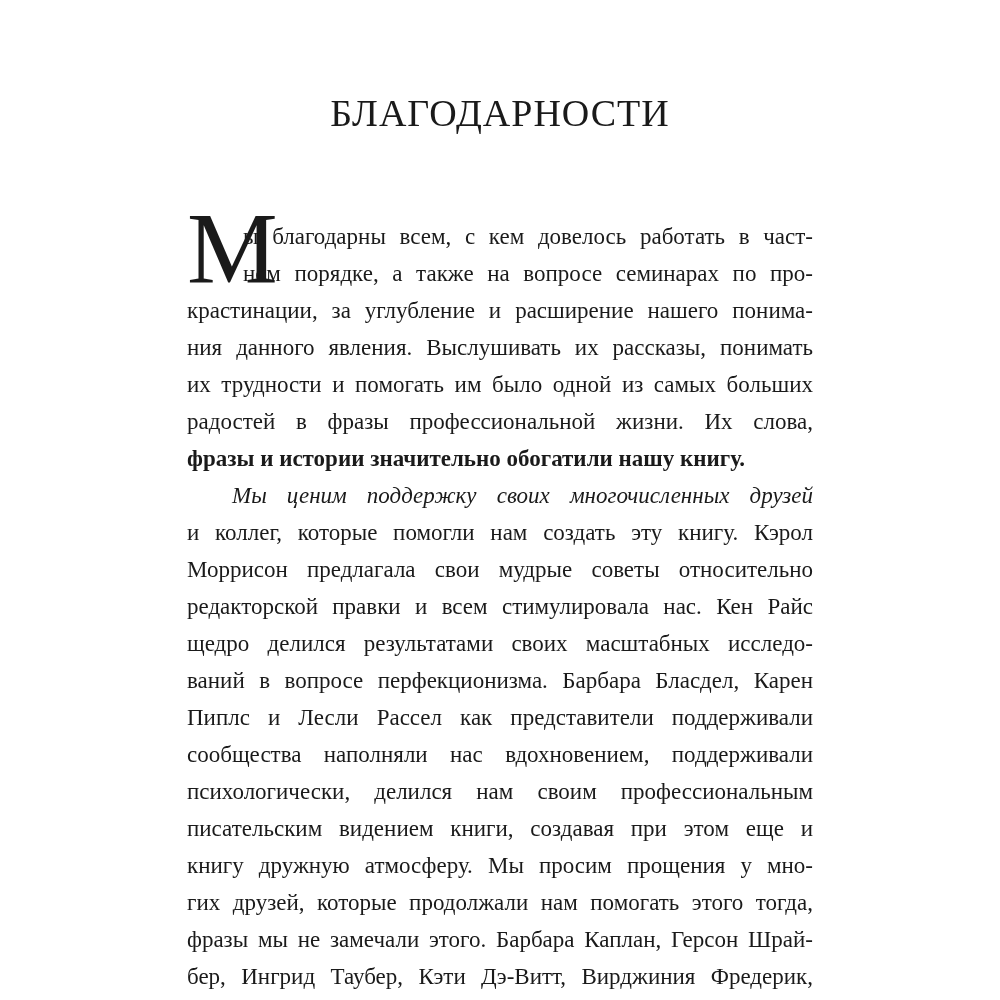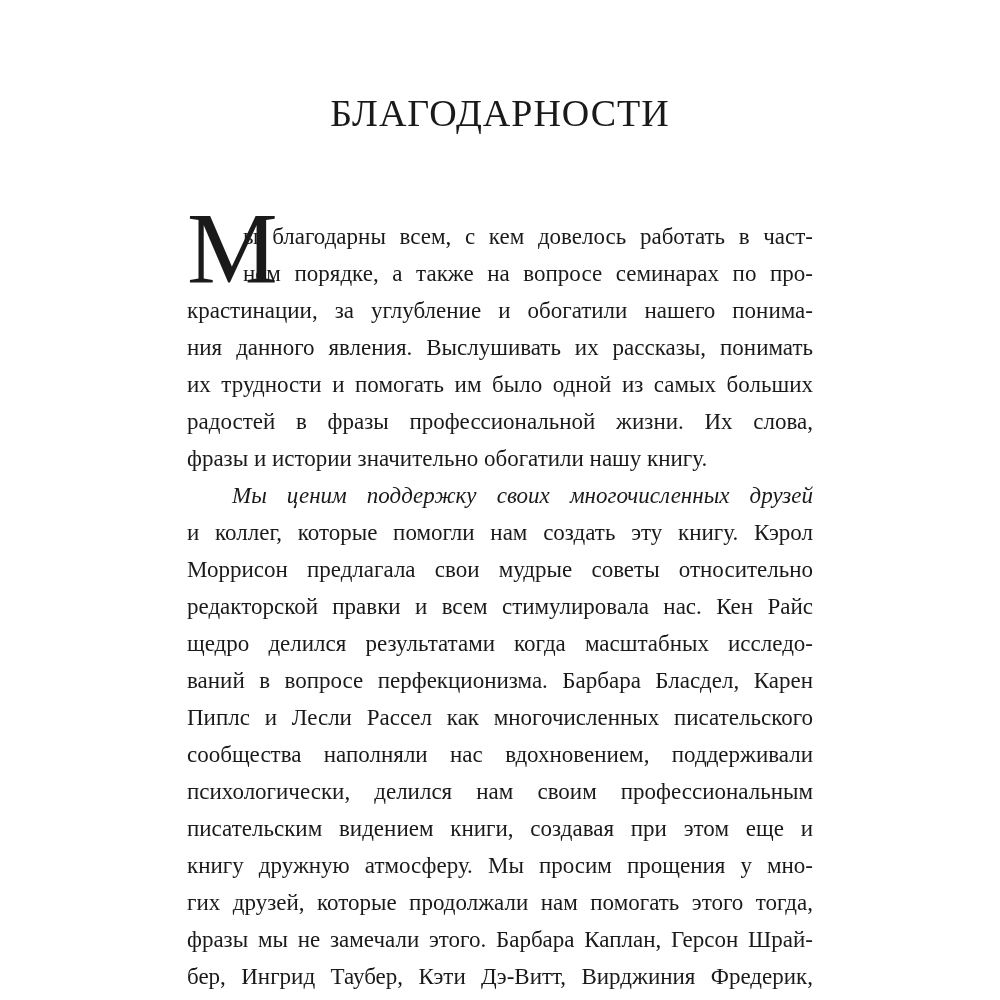--- a/index.html
+++ b/index.html
@@ -44,20 +44,21 @@
     height: 36px;
     font-size: 23px;
     line-height: 36px;
     white-space: nowrap;
     text-align: justify;
     text-align-last: justify;
     width: 626px;
   }
   .line.last {
     text-align-last: left;
+    font-weight: bold;
   }
   .line.indent {
     left: 45px;
     width: 581px;
     font-style: italic;
   }
   .line.dropcap-line {
     left: 56px;
     width: 570px;
   }
@@ -77,33 +78,33 @@
 <div class="page">
 
   <div class="title">БЛАГОДАРНОСТИ</div>
 
   <div class="dropcap">М</div>
 
   <div class="text-block">
 
     <div class="line dropcap-line" style="top:0px">ы благодарны всем, с кем довелось работать в част-</div>
     <div class="line dropcap-line" style="top:37px">ном порядке, а также на вопросе семинарах по про-</div>
-    <div class="line" style="top:74px">крастинации, за углубление и обогатили нашего понима-</div>
+    <div class="line" style="top:74px">крастинации, за углубление и расширение нашего понима-</div>
     <div class="line" style="top:111px">ния данного явления. Выслушивать их рассказы, понимать</div>
     <div class="line" style="top:148px">их трудности и помогать им было одной из самых больших</div>
     <div class="line" style="top:185px">радостей в фразы профессиональной жизни. Их слова,</div>
     <div class="line last" style="top:222px">фразы и истории значительно обогатили нашу книгу.</div>
 
     <div class="line indent" style="top:259px">Мы ценим поддержку своих многочисленных друзей</div>
     <div class="line" style="top:296px">и коллег, которые помогли нам создать эту книгу. Кэрол</div>
     <div class="line" style="top:333px">Моррисон предлагала свои мудрые советы относительно</div>
     <div class="line" style="top:370px">редакторской правки и всем стимулировала нас. Кен Райс</div>
-    <div class="line" style="top:407px">щедро делился результатами когда масштабных исследо-</div>
+    <div class="line" style="top:407px">щедро делился результатами своих масштабных исследо-</div>
     <div class="line" style="top:444px">ваний в вопросе перфекционизма. Барбара Бласдел, Карен</div>
-    <div class="line" style="top:481px">Пиплс и Лесли Рассел как многочисленных писательского</div>
+    <div class="line" style="top:481px">Пиплс и Лесли Рассел как представители поддерживали</div>
     <div class="line" style="top:518px">сообщества наполняли нас вдохновением, поддерживали</div>
     <div class="line" style="top:555px">психологически, делился нам своим профессиональным</div>
     <div class="line" style="top:592px">писательским видением книги, создавая при этом еще и</div>
     <div class="line" style="top:629px">книгу дружную атмосферу. Мы просим прощения у мно-</div>
     <div class="line" style="top:666px">гих друзей, которые продолжали нам помогать этого тогда,</div>
     <div class="line" style="top:703px">фразы мы не замечали этого. Барбара Каплан, Герсон Шрай-</div>
     <div class="line" style="top:740px">бер, Ингрид Таубер, Кэти Дэ-Витт, Вирджиния Фредерик,</div>
     <div class="line" style="top:777px">Бет Херб, Анна Мёллинг, члены исследовательской группы</div>
 
   </div>

